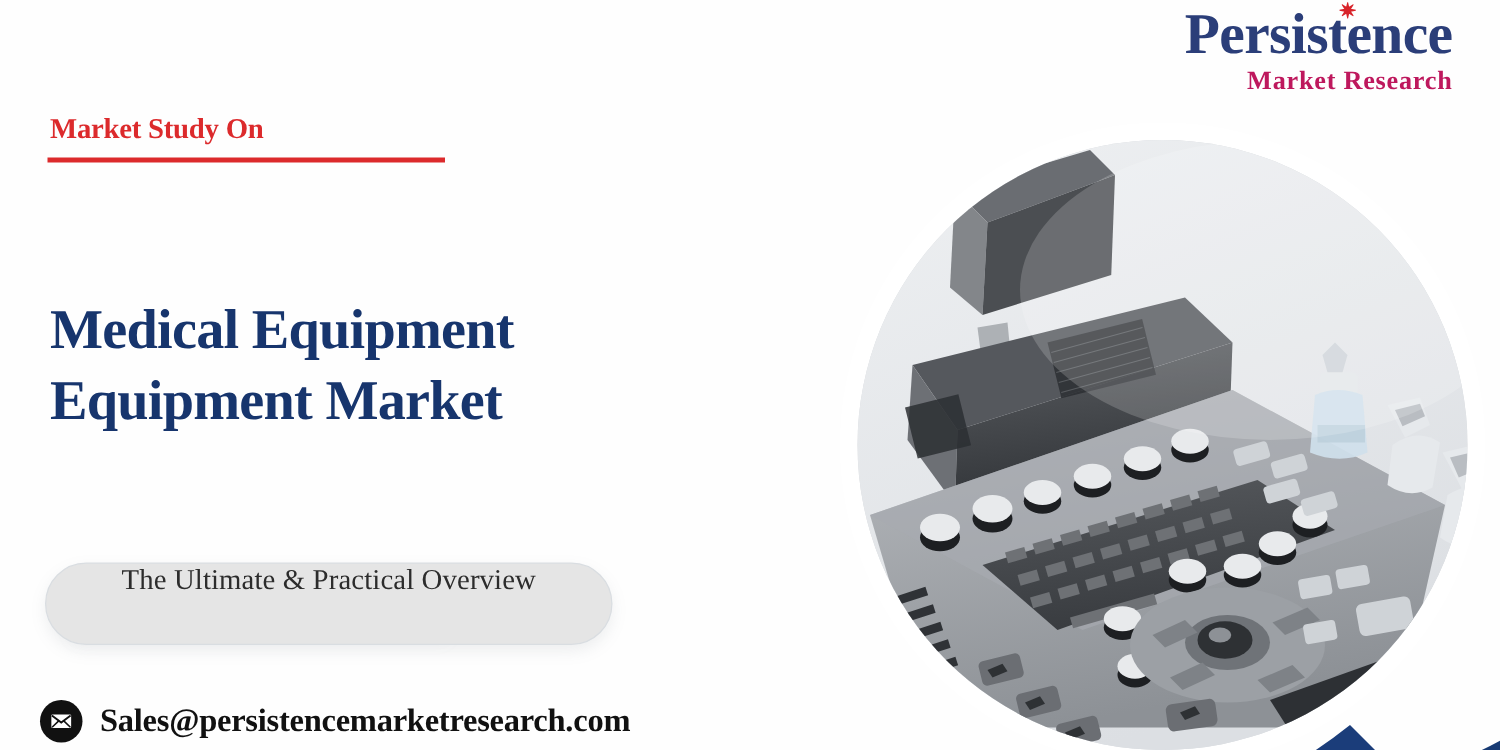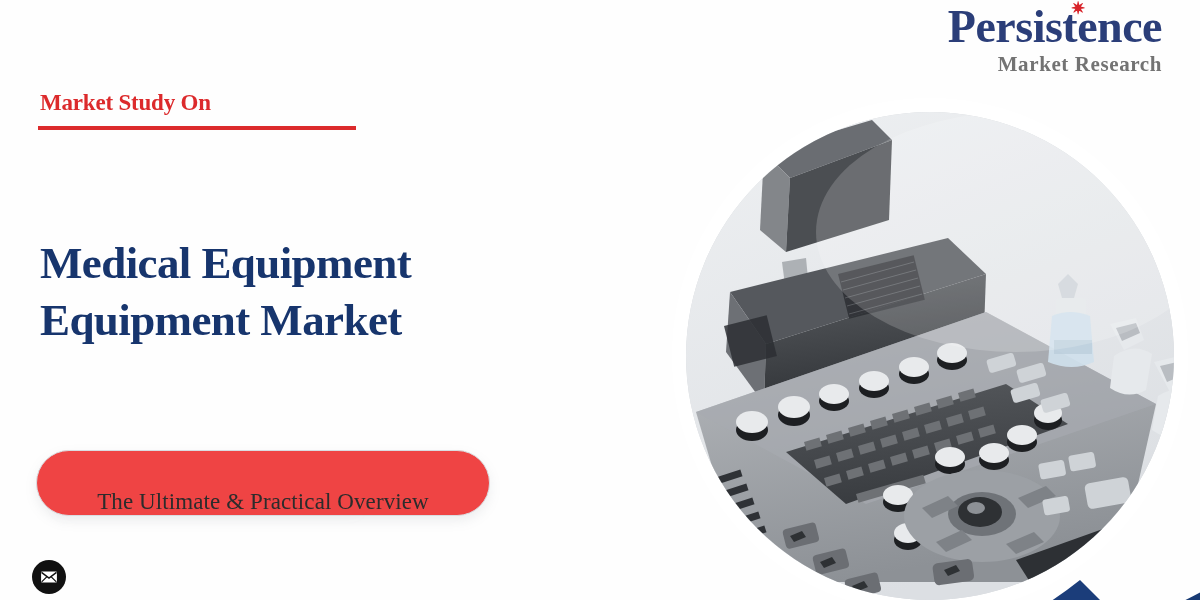--- a/index.html
+++ b/index.html
@@ -43,21 +43,21 @@
   }
   .logo-main{
     font-size:46px;font-weight:bold;color:#2b3e79;letter-spacing:-0.5px;
     line-height:1.0;white-space:nowrap;position:relative;display:block;
   }
   .logo-star{
     position:absolute;left:122px;top:-3px;width:16px;height:16px;
     color:#d8232a;font-size:17px;line-height:16px;text-align:center;
   }
   .logo-sub{
-    font-size:21px;font-weight:bold;color:#737373;letter-spacing:0.6px;
+    font-size:21px;font-weight:bold;color:#be185d;letter-spacing:0.6px;
     line-height:1.1;margin-top:3px;white-space:nowrap;display:block;
   }
 
   
   .eyebrow{
     position:absolute;left:40px;top:90px;z-index:10;
     font-size:23px;font-weight:bold;color:#dc2a2c;
     letter-spacing:-0.2px;white-space:nowrap;
   }
   .eyebrow-rule{
@@ -73,22 +73,22 @@
   .headline .l2{display:block;}
 
   
   .pill-shadow{
     position:absolute;left:58px;top:470px;width:300px;height:46px;
     background:linear-gradient(180deg,rgba(150,160,170,0.30),rgba(150,160,170,0.0));
     filter:blur(7px);z-index:6;border-radius:6px;
   }
   .pill{
     position:absolute;left:36px;top:450px;width:452px;height:64px;
-    border:1.5px solid #d9dde1;border-radius:34px;background:#ef4444;
-    z-index:8;display:flex;align-items:flex-end;justify-content:center;
+    border:1.5px solid #d9dde1;border-radius:34px;background:#e5e5e5;
+    z-index:8;display:flex;align-items:flex-start;justify-content:center;
     box-shadow:0 5px 12px rgba(120,130,140,0.13);
   }
   .pill-text{
     font-size:23px;color:#2c2c2c;letter-spacing:0.1px;white-space:nowrap;
   }
 
   
   .email-row{
     position:absolute;left:32px;top:560px;z-index:10;
     display:flex;align-items:center;gap:14px;
@@ -362,15 +362,16 @@
   </div>
 
   <div class="email-row">
     <span class="mail-badge">
       <svg width="20" height="20" viewBox="0 0 24 24" aria-hidden="true">
         <rect x="2.5" y="5.5" width="19" height="13" rx="1.2" fill="#ffffff"></rect>
         <path d="M3 6.4 L12 13.2 L21 6.4" fill="none" stroke="#111111" stroke-width="1.8"></path>
         <path d="M3.2 17.8 L9.6 11.6 M20.8 17.8 L14.4 11.6" fill="none" stroke="#111111" stroke-width="1.5"></path>
       </svg>
     </span>
+    <span class="email-text">Sales@persistencemarketresearch.com</span>
   </div>
 
 </div>
 
 </body></html>

